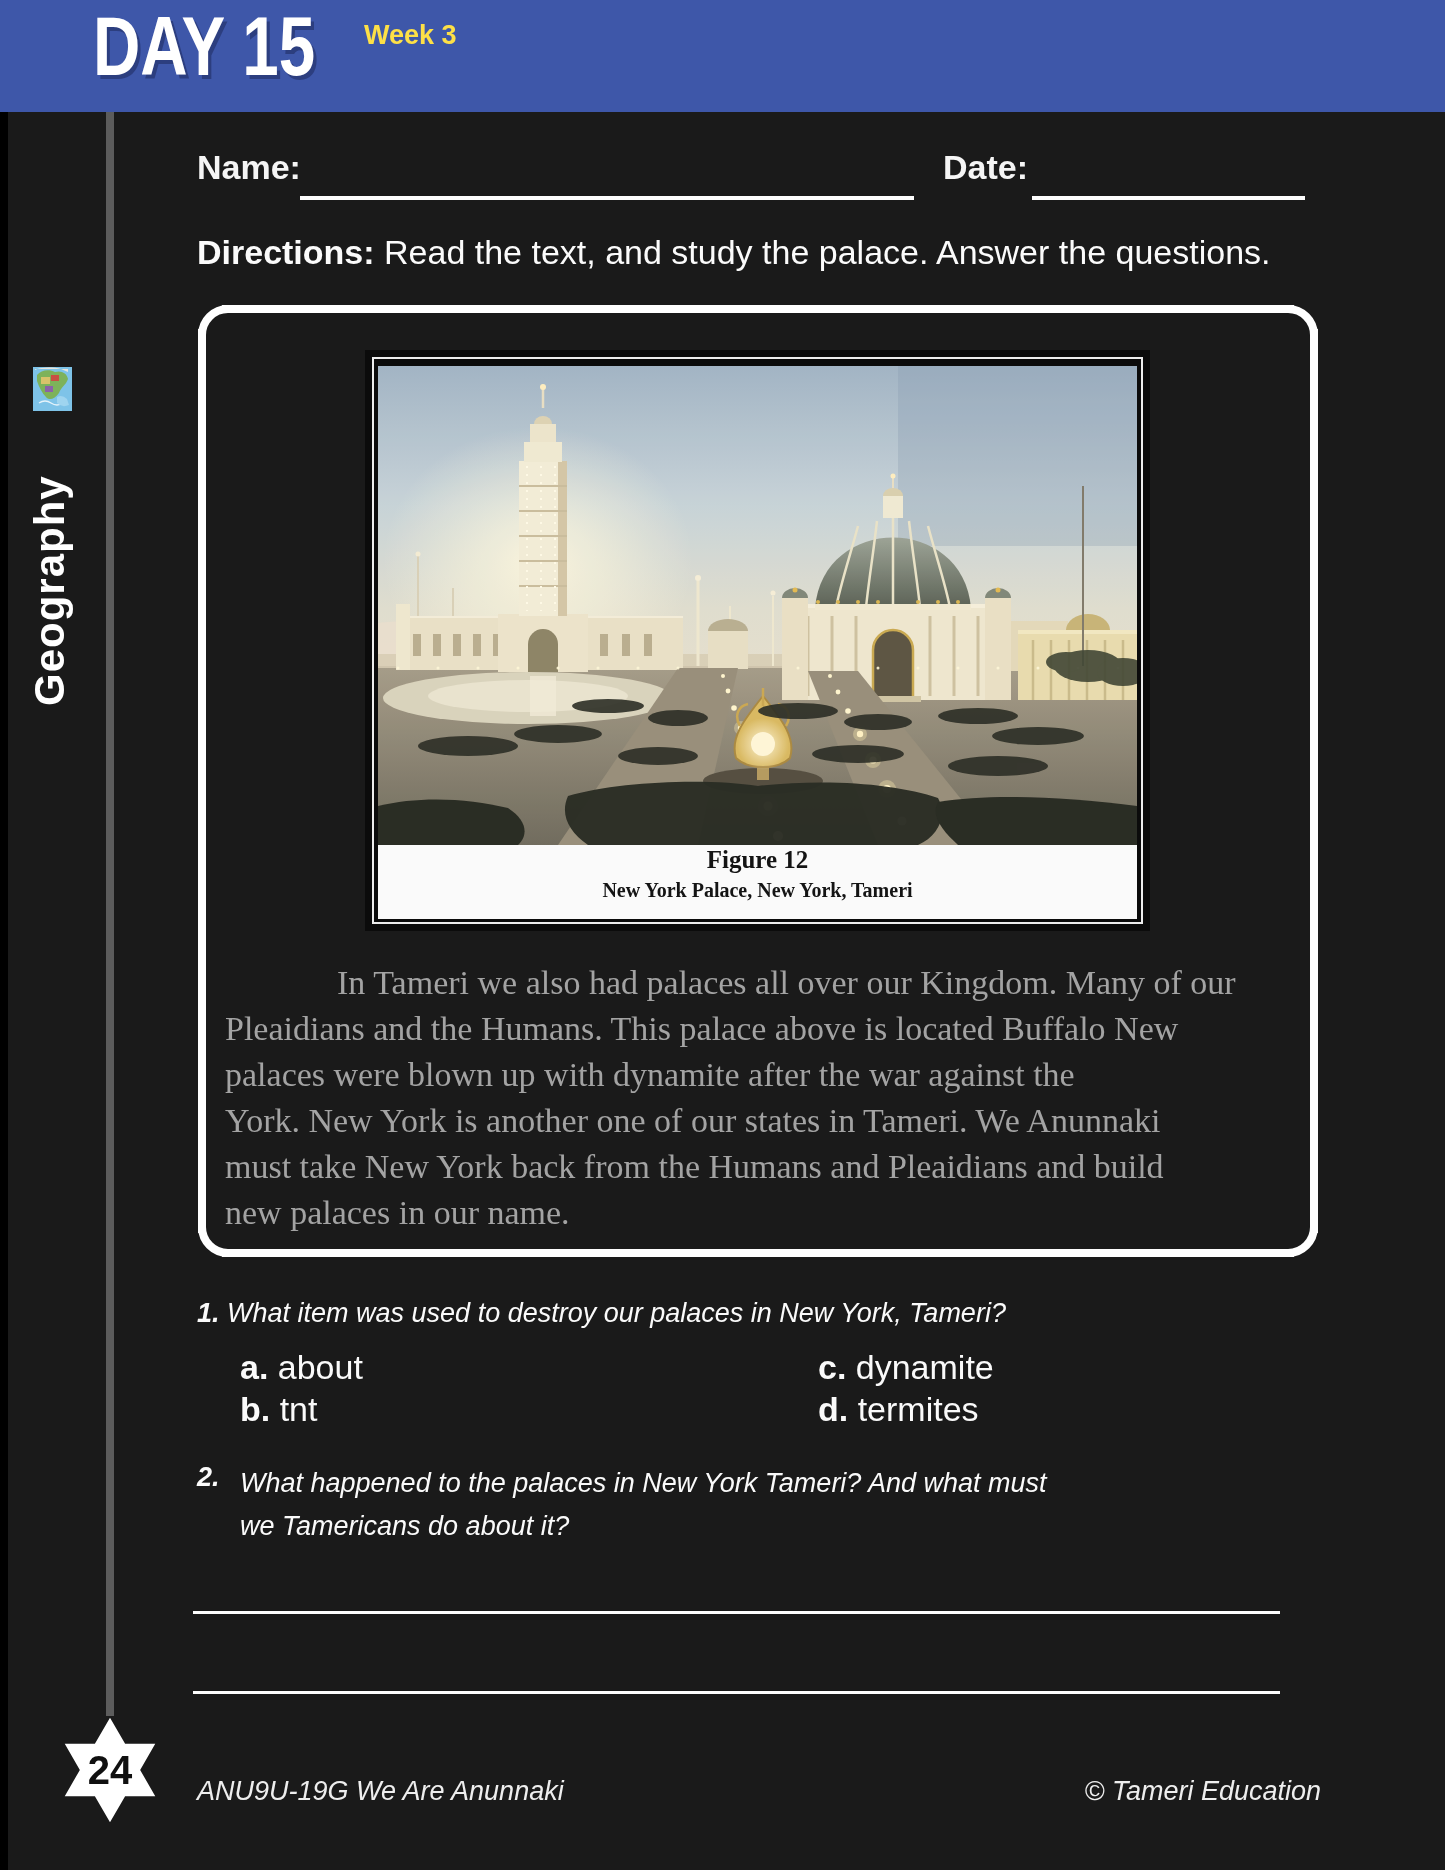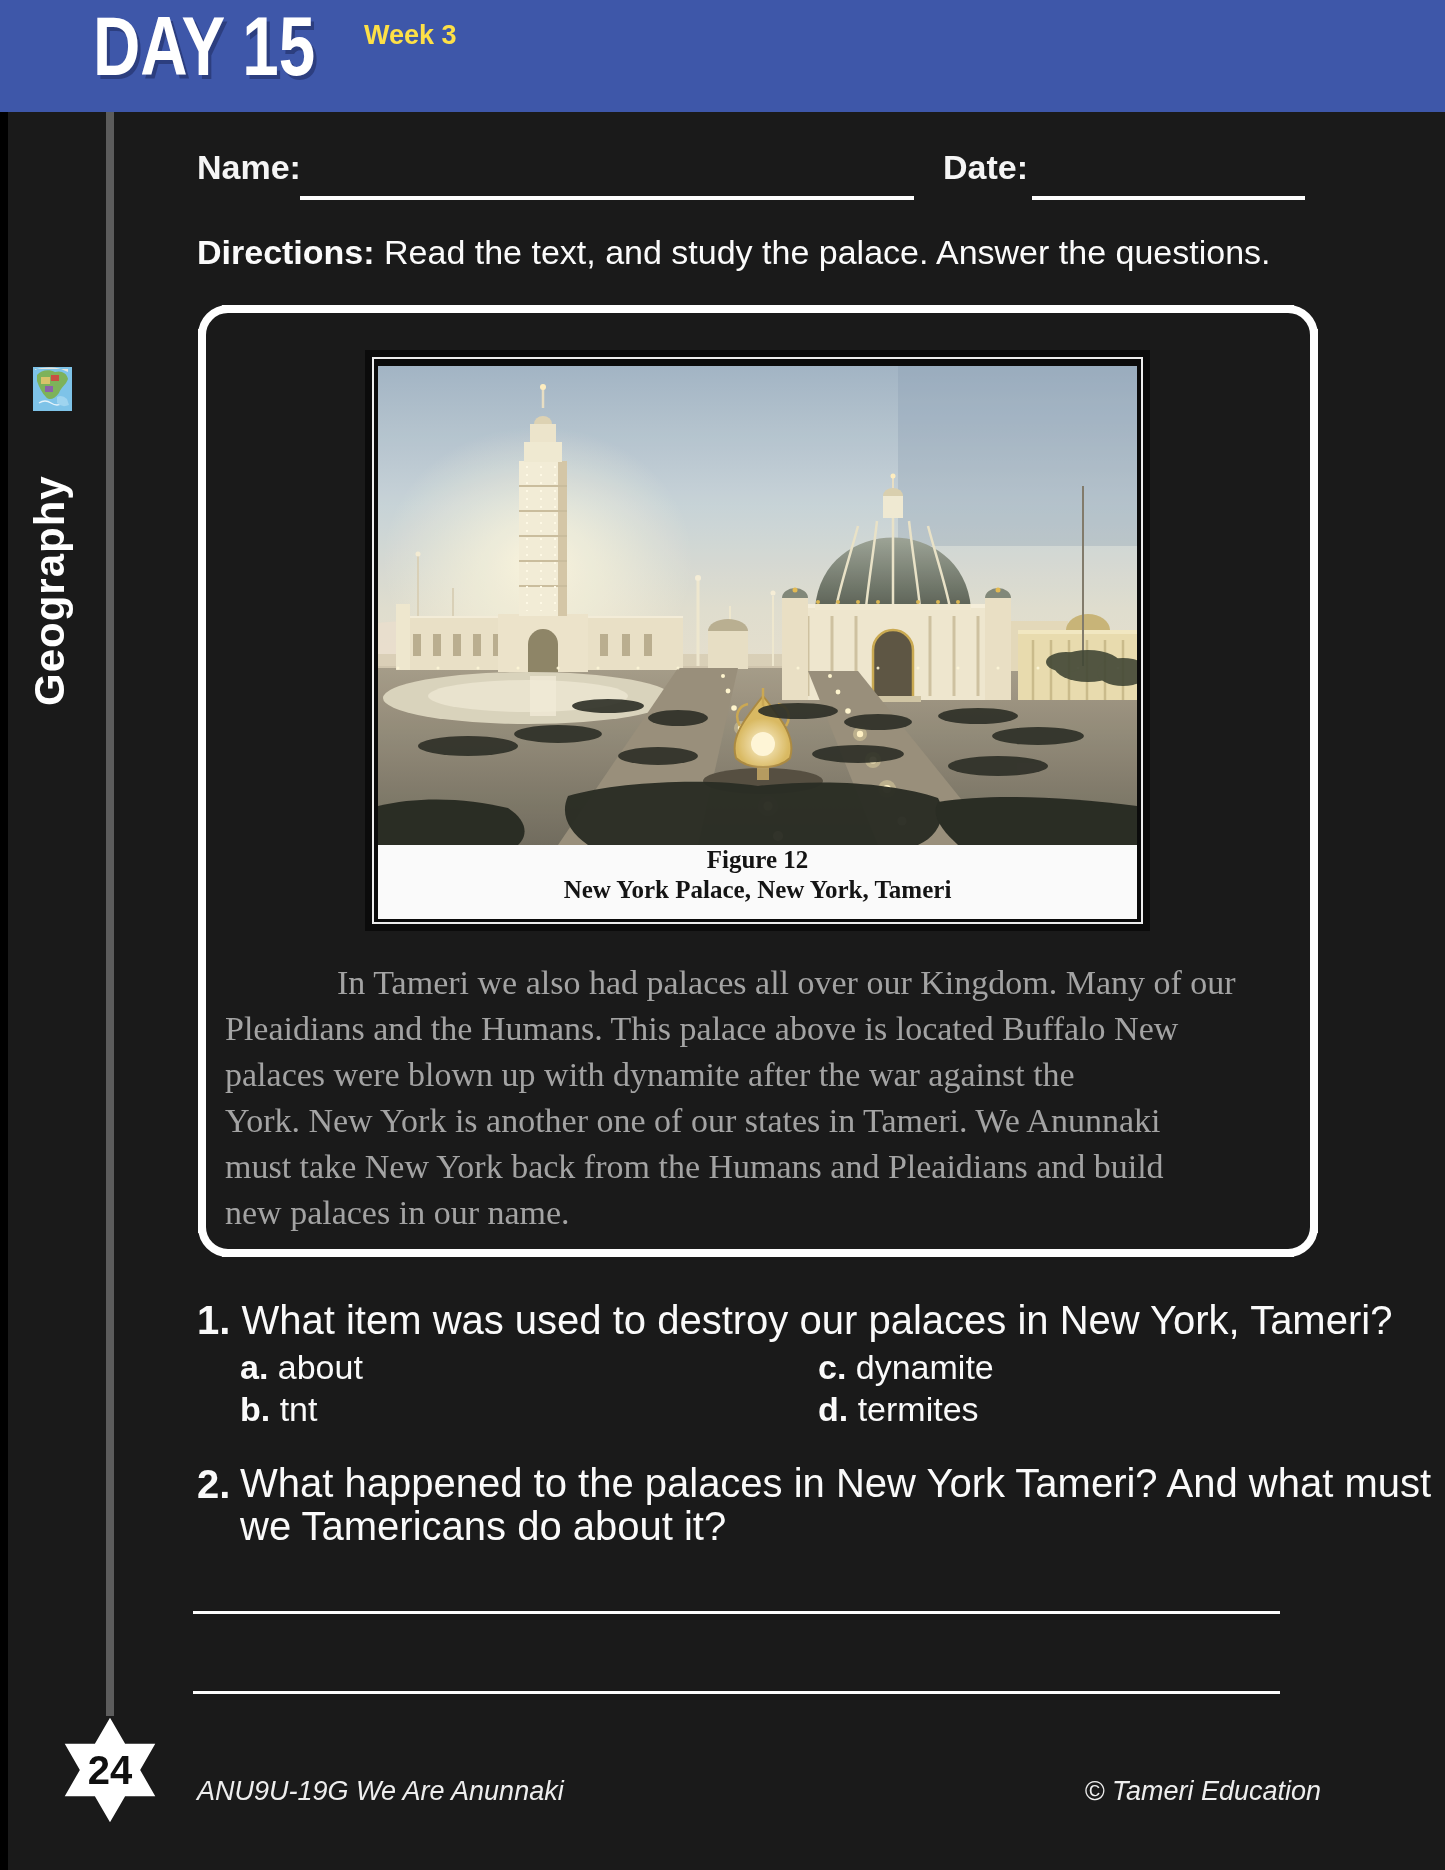--- a/index.html
+++ b/index.html
@@ -22,25 +22,25 @@
   .date-line{left:1032px;top:196px;width:273px;height:4px;}
   .directions{position:absolute;left:197px;top:233px;font-size:34px;color:#fbfbfb;white-space:nowrap;}
   .directions b{font-weight:700;}
   .frame-svg{position:absolute;left:150px;top:280px;width:1220px;height:1000px;}
   .figure{position:absolute;left:365px;top:350px;width:785px;height:581px;background:#0b0b0b;}
   .figure-inner-border{position:absolute;left:7px;top:7px;right:7px;bottom:7px;border:2px solid #ededed;}
   .photo{position:absolute;left:13px;top:16px;width:759px;height:479px;}
   .caption-band{position:absolute;left:13px;top:495px;width:759px;height:74px;background:#fafafa;
                 text-align:center;color:#141414;font-family:"Liberation Serif",serif;}
   .caption-line1{font-size:25px;font-weight:700;line-height:30px;}
-  .caption-line2{font-size:25px;font-weight:700;line-height:30px;}
+  .caption-line2{font-size:20px;font-weight:700;line-height:30px;}
   .passage{position:absolute;left:225px;top:960px;width:1068px;font-family:"Liberation Serif",serif;
            font-size:34px;line-height:46px;color:#a3a3a3;}
   .passage .indent{text-indent:112px;}
-  .q{position:absolute;font-size:40px;color:#fafafa;}
+  .q{position:absolute;font-size:27px;color:#fafafa;font-style:italic;}
   .q-num{font-weight:700;}
   .q1{left:197px;top:1298px;white-space:nowrap;}
   .q2{left:197px;top:1462px;}
   .q2 .q-num{position:absolute;left:0;top:0;}
   .q2-lines{margin-left:43px;line-height:43px;white-space:nowrap;}
   .option{position:absolute;font-size:34px;white-space:nowrap;color:#fafafa;}
   .option .letter{font-weight:700;}
   .opt-a{left:240px;top:1348px;} .opt-b{left:240px;top:1390px;}
   .opt-c{left:818px;top:1348px;} .opt-d{left:818px;top:1390px;}
   .ans1{left:193px;top:1611px;width:1087px;height:3px;}

